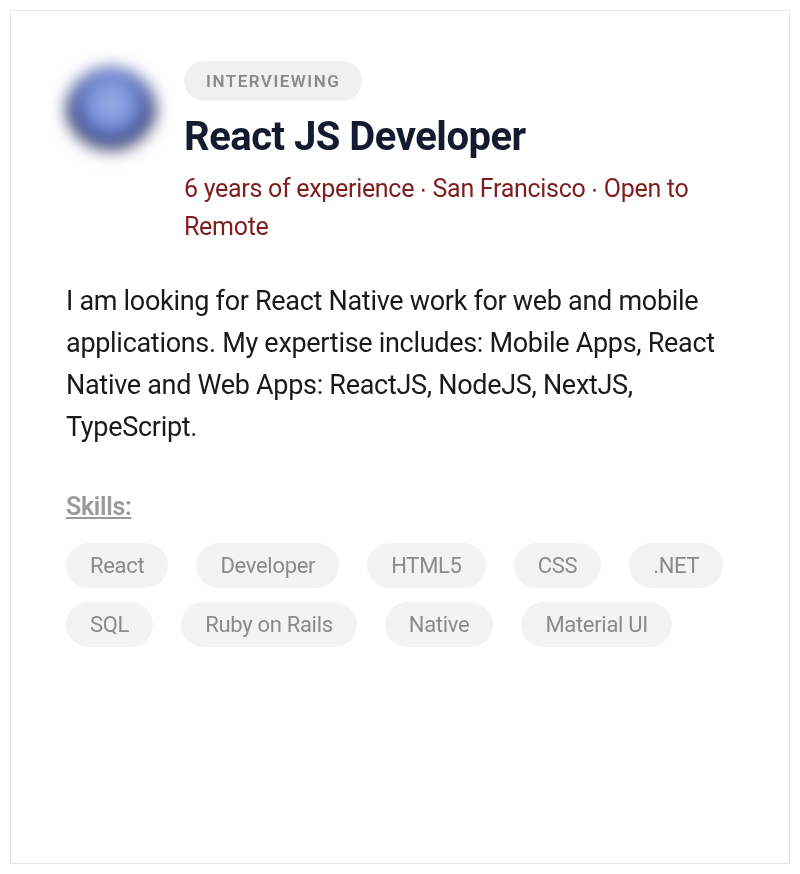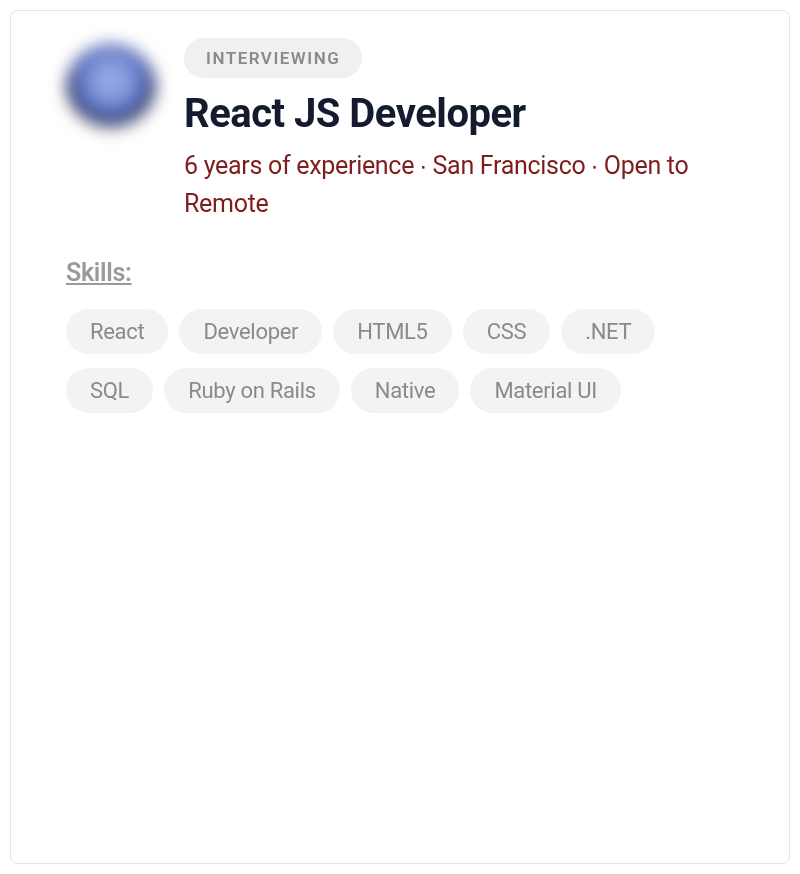--- a/index.html
+++ b/index.html
@@ -9,22 +9,22 @@
     }
     body {
       font-family: -apple-system, BlinkMacSystemFont, 'Segoe UI', Roboto, Helvetica, Arial, sans-serif;
       background: #fff;
       width: 800px;
       height: 874px;
       padding: 10px;
     }
     .card {
       border: 1px solid #e5e5e5;
-      border-radius: 8px;
-      padding: 27px 55px;
+      border-radius: 0;
+      padding: 50px 55px;
       height: 100%;
     }
     .header {
       display: flex;
       gap: 28px;
       margin-bottom: 36px;
     }
     .avatar {
       width: 90px;
       height: 90px;
@@ -72,21 +72,21 @@
       font-size: 25px;
       font-weight: 600;
       color: #9a9a9a;
       margin-bottom: 22px;
       letter-spacing: -0.3px;
       text-decoration: underline;
     }
     .skills-list {
       display: flex;
       flex-wrap: wrap;
-      gap: 14px 11px;
+      gap: 14px 28px;
     }
     .skill-tag {
       background: #f3f3f3;
       color: #8a8a8a;
       font-size: 22px;
       padding: 10px 24px;
       border-radius: 26px;
       letter-spacing: -0.3px;
     }
   </style>
@@ -95,20 +95,21 @@
 
 <div class="card">
   <div class="header">
     <div class="avatar"></div>
     <div class="header-info">
       <div class="status-badge">INTERVIEWING</div>
       <h1 class="title">React JS Developer</h1>
       <div class="meta">6 years of experience ∙ San Francisco ∙ Open to Remote</div>
     </div>
   </div>
+  <p class="description">I am looking for React Native work for web and mobile applications. My expertise includes: Mobile Apps, React Native and Web Apps: ReactJS, NodeJS, NextJS, TypeScript.</p>
   <div class="skills-label">Skills:</div>
   <div class="skills-list">
       <span class="skill-tag">React</span>
       <span class="skill-tag">Developer</span>
       <span class="skill-tag">HTML5</span>
       <span class="skill-tag">CSS</span>
       <span class="skill-tag">.NET</span>
       <span class="skill-tag">SQL</span>
       <span class="skill-tag">Ruby on Rails</span>
       <span class="skill-tag">Native</span>

